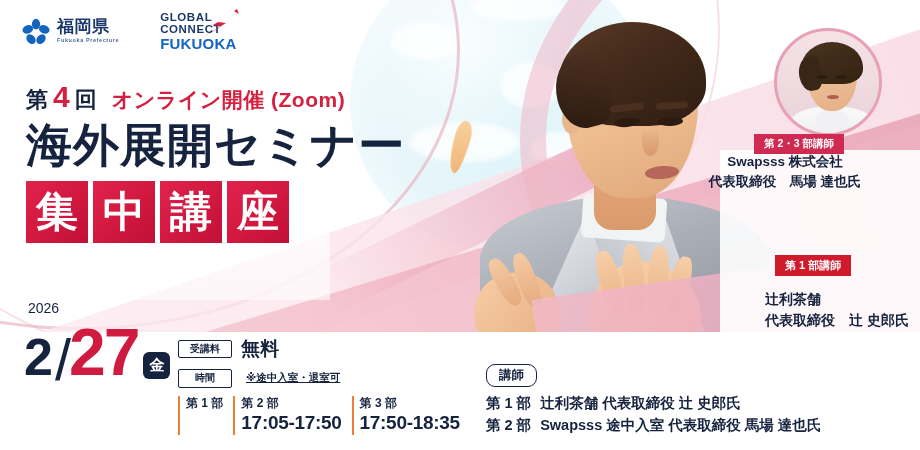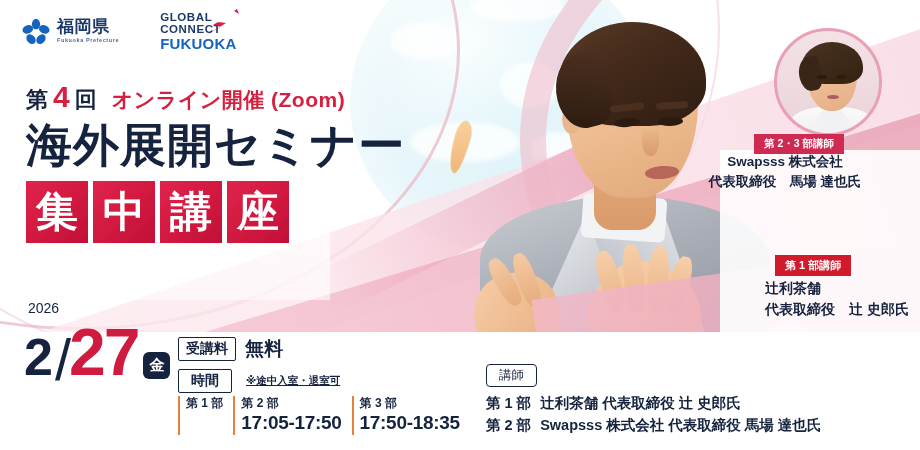--- a/index.html
+++ b/index.html
@@ -367,21 +367,21 @@
   }
   .cap-pill .cp-lab { color: #fff; font-size: 14px; font-weight: 700; }
   .cap-pill .cp-num { color: #fff; font-size: 23px; font-weight: 800; letter-spacing: 0.5px; }
   .cap-pill .cp-unit { color: #fff; font-size: 14px; font-weight: 700; }
 
   
   .info-block { position: absolute; left: 178px; top: 336px; z-index: 25; }
   .info-row { display: flex; align-items: center; gap: 9px; margin-bottom: 7px; }
   .info-tag {
     border: 1.6px solid #16233f; color: #16233f;
-    font-size: 14px; font-weight: 700;
+    font-size: 10px; font-weight: 700;
     padding: 2px 7px; min-width: 54px; text-align: center;
     border-radius: 2px; line-height: 1.25;
   }
   .info-val { font-size: 19px; font-weight: 700; color: #16233f; letter-spacing: 0.2px; }
   .info-note { font-size: 10.5px; font-weight: 700; color: #16233f; margin-left: 5px; text-decoration: underline; }
 
   
   .sessions {
     position: absolute; left: 178px; top: 396px;
     display: flex; z-index: 25;
@@ -391,23 +391,23 @@
     padding: 0 10px 0 6px;
     line-height: 1.25;
   }
   .sess-label { font-size: 12px; font-weight: 700; color: #16233f; }
   .sess-time { font-size: 19px; font-weight: 700; color: #16233f; letter-spacing: -0.3px; }
 
   
   .spk-block { position: absolute; left: 486px; top: 364px; z-index: 25; }
   .spk-tag {
     border: 1.6px solid #16233f; color: #16233f;
-    font-size: 12.5px; font-weight: 400;
+    font-size: 12.5px; font-weight: 700;
     padding: 2px 12px; display: inline-block;
-    border-radius: 4px; margin-bottom: 5px;
+    border-radius: 9px; margin-bottom: 5px;
   }
   .spk-line {
     font-size: 14.5px; font-weight: 700; color: #16233f;
     line-height: 1.55; white-space: nowrap;
   }
   .spk-line .pt { margin-right: 5px; }
 
   
   .circ-photo {
     position: absolute; right: 38px; top: 28px;
@@ -465,21 +465,21 @@
   }
   .name-23 div { font-size: 13.5px; font-weight: 700; color: #16233f; white-space: nowrap; }
 
   .badge-1 {
     position: absolute; left: 775px; top: 255px;
     background: #cf1b2c; color: #fff;
     font-size: 11px; font-weight: 700;
     padding: 3px 10px; z-index: 27; white-space: nowrap;
   }
   .name-1 {
-    position: absolute; left: 765px; top: 278px;
+    position: absolute; left: 765px; top: 289px;
     z-index: 27; line-height: 1.5;
   }
   .name-1 div { font-size: 14px; font-weight: 700; color: #16233f; white-space: nowrap; }
 </style>
 </head>
 <body>
 
 <div id="banner">
 
   <div class="bg-layer">
@@ -616,21 +616,21 @@
   </div>
 
   <div class="spk-block">
     <div class="spk-tag">講師</div>
     <div class="spk-line">
       <span class="pt">第 1 部</span>
       <span>辻利茶舗 代表取締役 辻 史郎氏</span>
     </div>
     <div class="spk-line">
       <span class="pt">第 2 部</span>
-      <span>Swapsss 株式会社 代表取締役 馬場 達也氏</span>
+      <span>Swapsss 途中入室 代表取締役 馬場 達也氏</span>
     </div>
   </div>
 
   <div class="circ-photo">
     <div class="cp-body"></div>
     <div class="cp-collar"></div>
     <div class="cp-head"></div>
     <div class="cp-hair"></div>
     <div class="cp-hair-s"></div>
     <div class="cp-eye-l"></div>

